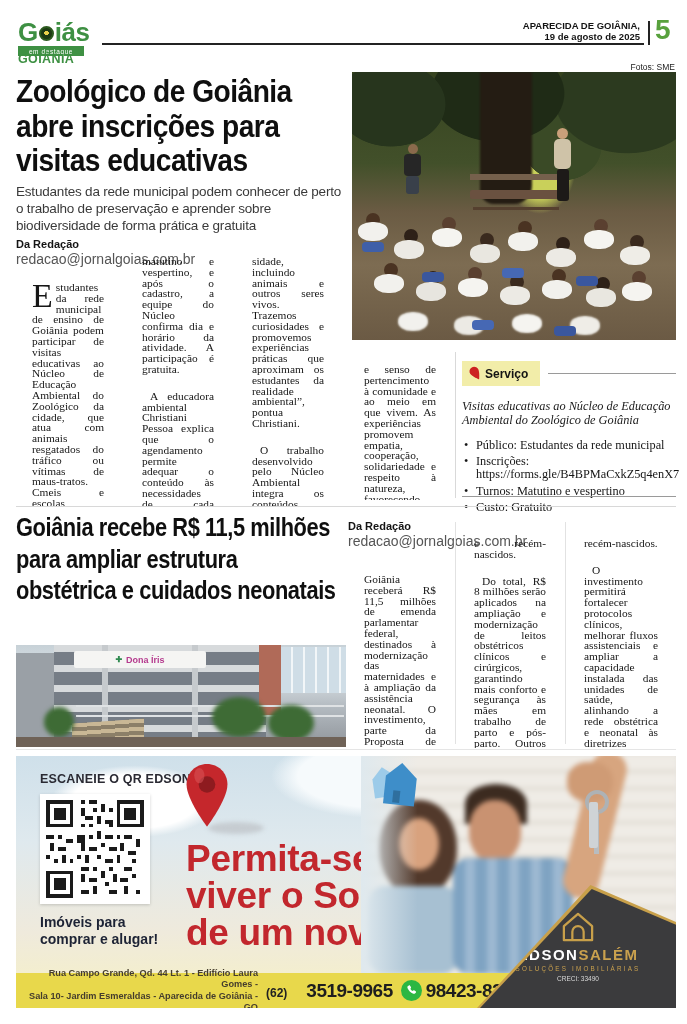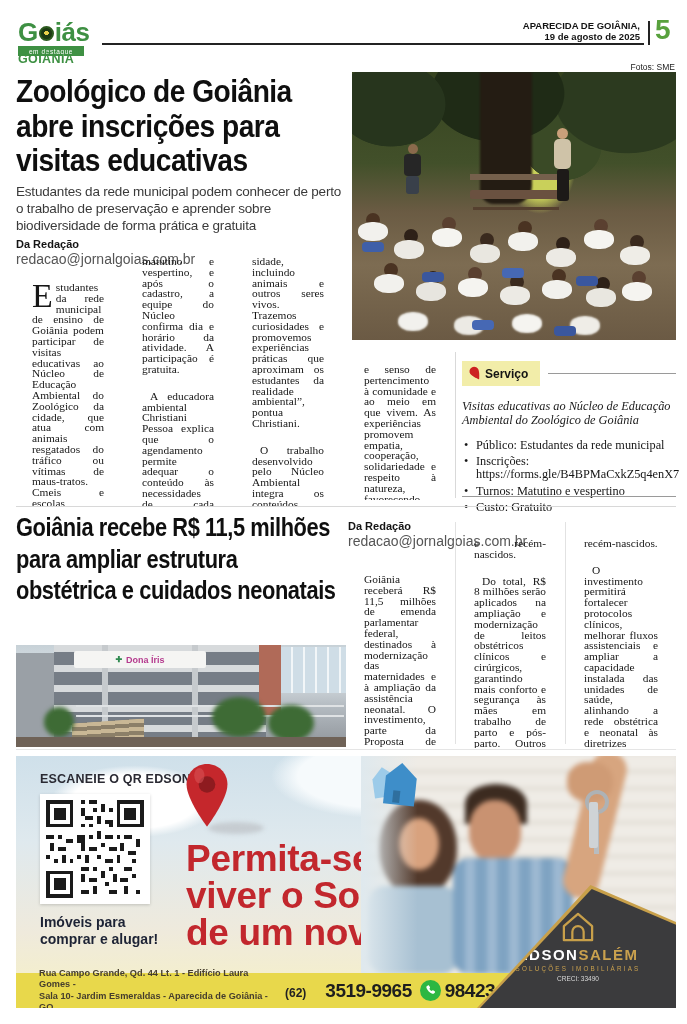--- a/index.html
+++ b/index.html
@@ -127,21 +127,21 @@
   .ap-shirtM{position:absolute;left:92px;top:102px;width:120px;height:116px;border-radius:16px;
              background:repeating-linear-gradient(90deg,#7fa3c2 0 12px,#9db9d2 12px 22px);}
   .ap-arm{position:absolute;left:216px;top:-6px;width:36px;height:150px;border-radius:18px;background:#d7a57f;transform:rotate(14deg);}
   .ap-fist{position:absolute;left:206px;top:6px;width:46px;height:40px;border-radius:45%;background:#cf9b75;}
   .ap-key{position:absolute;left:228px;top:46px;width:9px;height:46px;background:#cfd3d6;border-radius:2px;box-shadow:3px 8px 0 -2px #b8bcbf;}
   .ap-ring{position:absolute;left:224px;top:34px;width:16px;height:16px;border:4px solid #aeb2b5;border-radius:50%;}
   .ap-fade{position:absolute;inset:0;background:linear-gradient(90deg,#dfe9ee 0,rgba(223,233,238,0) 18%);}
   .ad-houses{position:absolute;left:354px;top:2px;width:48px;height:52px;}
 
   .ad-bar{position:absolute;left:0;bottom:0;width:100%;height:35px;background:#e8d84b;
-          display:flex;align-items:center;gap:8px;padding-left:23px;box-sizing:border-box;}
+          display:flex;align-items:center;gap:8px;padding-left:4px;box-sizing:border-box;text-align:right;}
   .ad-address{font-size:9.2px;font-weight:700;color:#453d2d;line-height:11.5px;width:238px;}
   .ad-phone{display:flex;align-items:baseline;gap:19px;white-space:nowrap;}
   .ad-phone-area{font-size:12px;font-weight:800;color:#222;}
   .ad-phone-num{font-size:19px;font-weight:800;color:#1e1e1e;letter-spacing:-.5px;}
   .wa{display:flex;align-items:center;gap:4px;white-space:nowrap;}
   .wa-icon{width:21px;height:21px;border-radius:50%;background:#2cb742;display:flex;align-items:center;justify-content:center;}
   .wa-num{font-size:19px;font-weight:800;color:#1e1e1e;letter-spacing:-.5px;}
 
   .brand-edge{position:absolute;right:0;bottom:0;width:199px;height:123px;background:#c8a04a;
               clip-path:polygon(0 100%,57% 0,100% 30%,100% 100%);}

